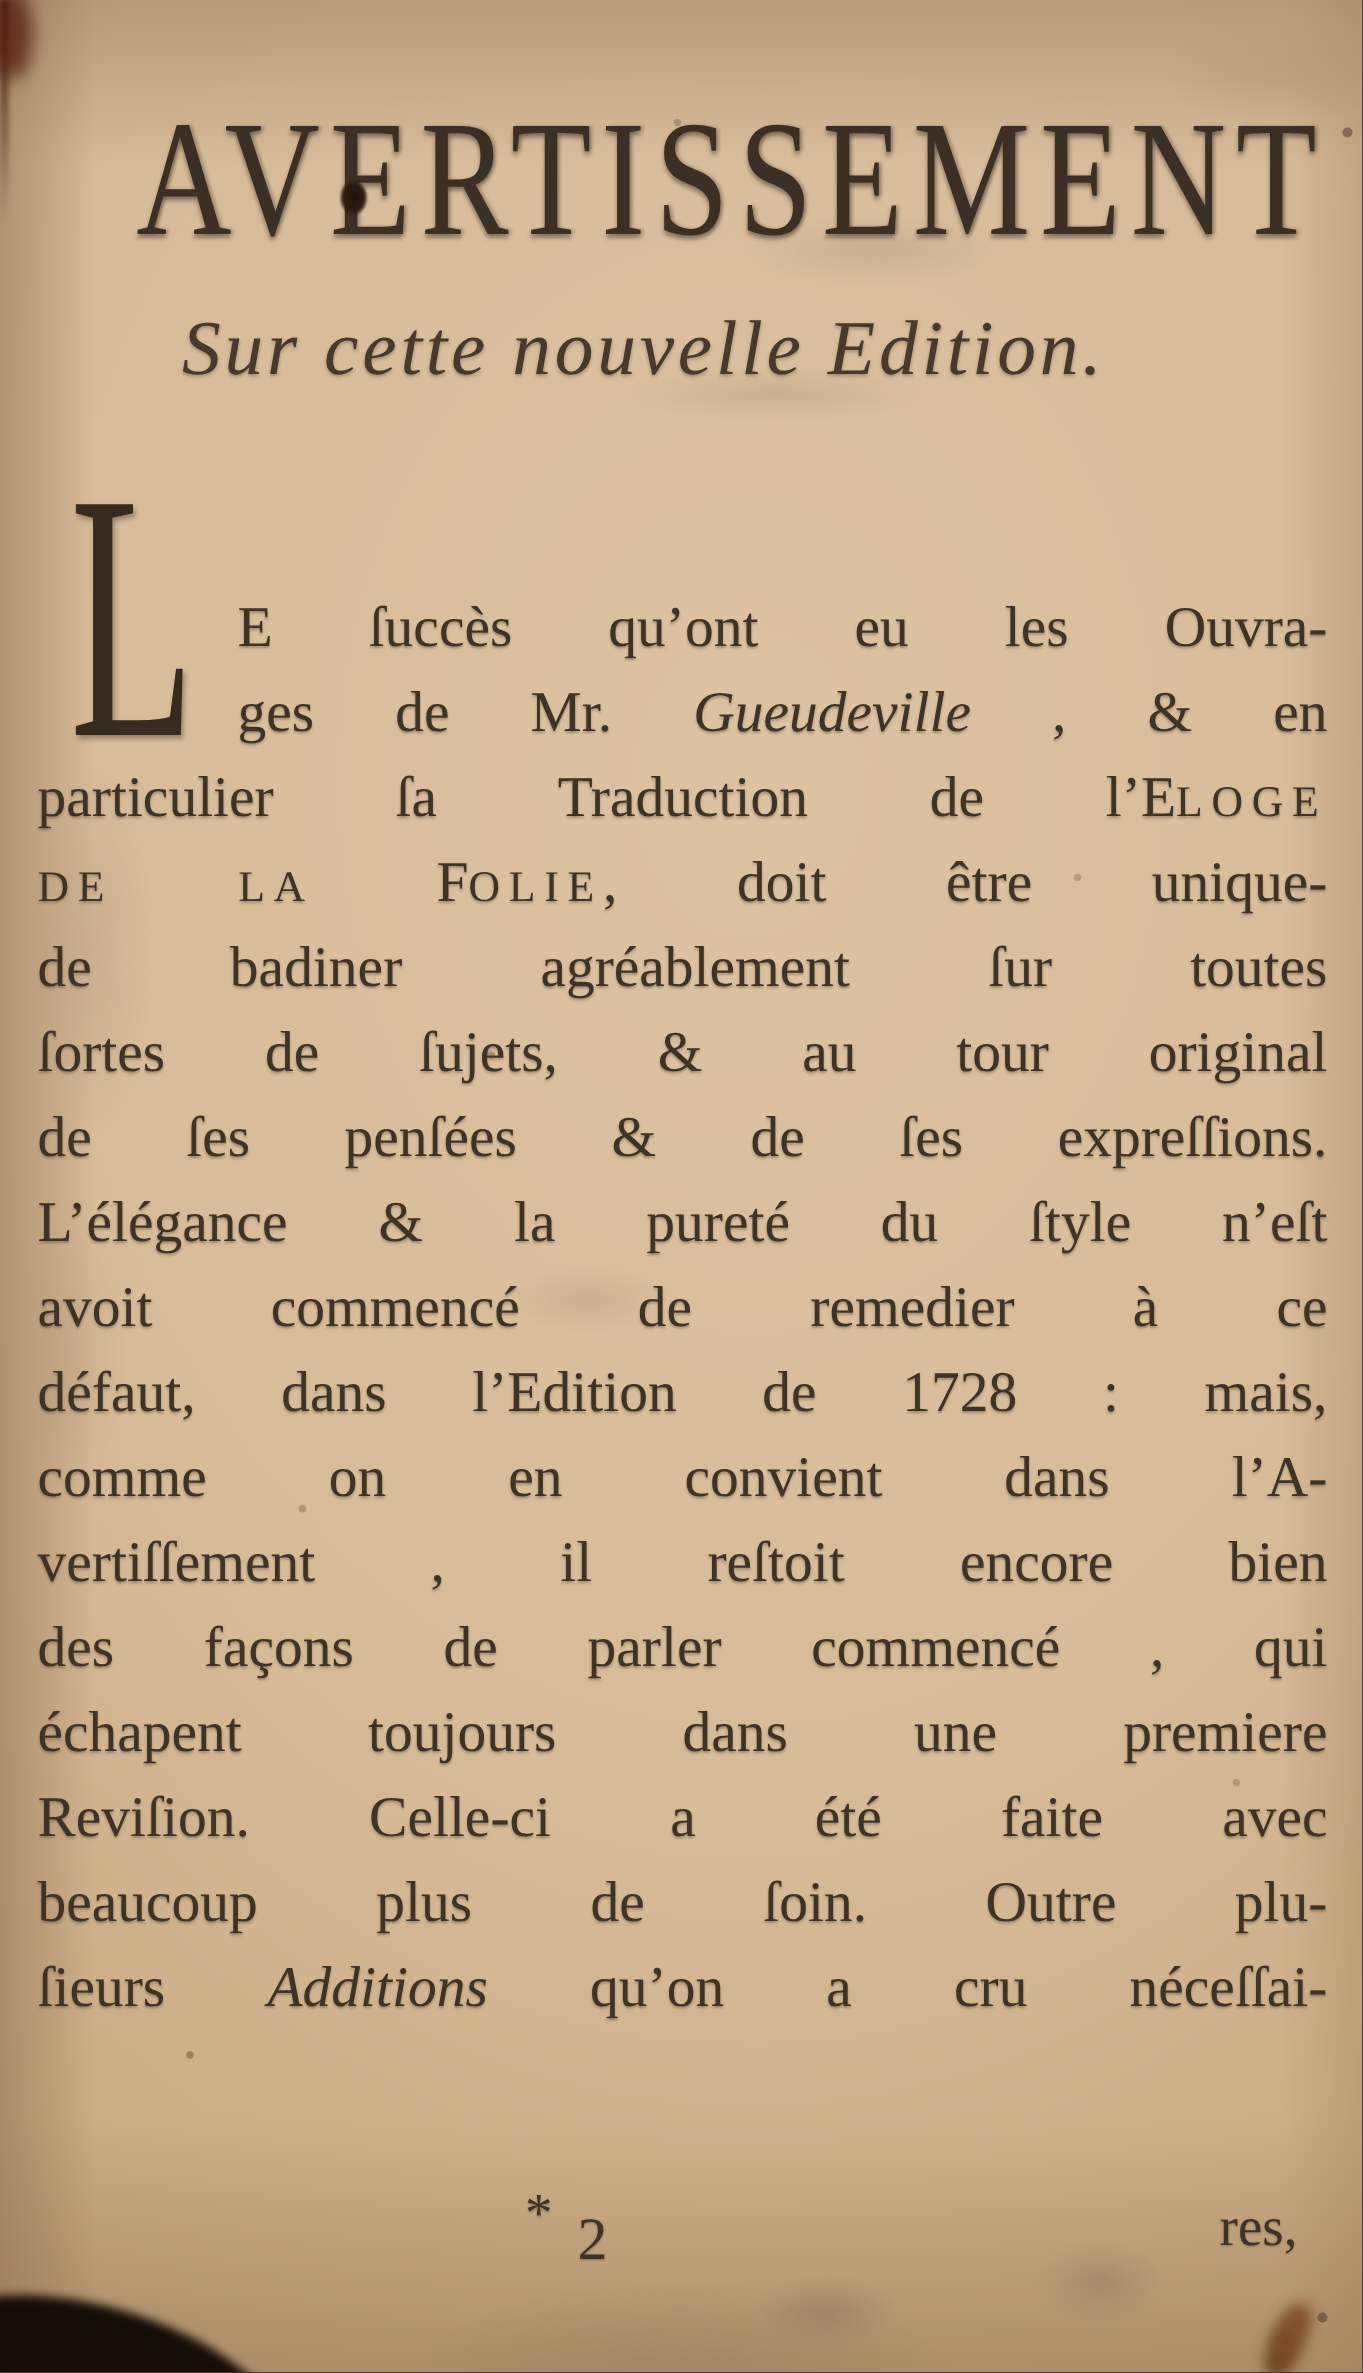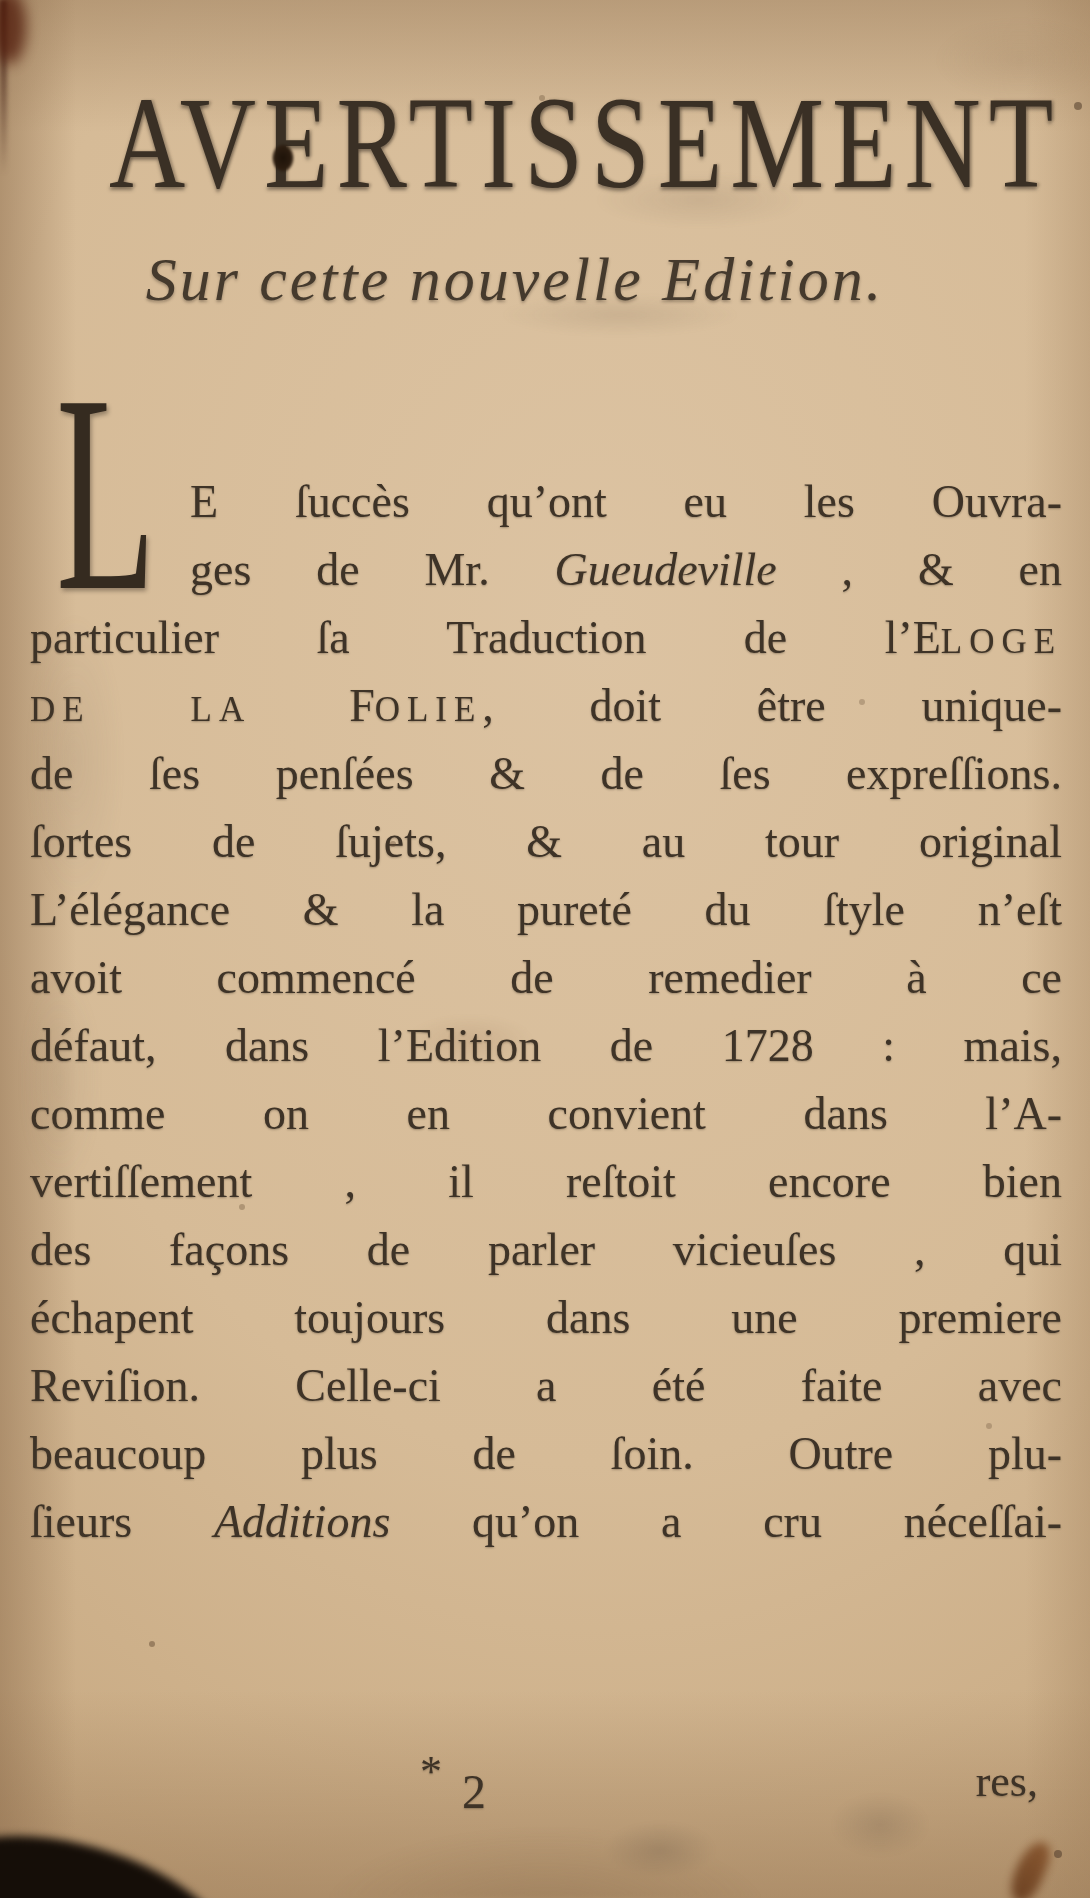--- a/index.html
+++ b/index.html
@@ -111,28 +111,29 @@
 
   <div class="subtitle">Sur cette nouvelle Edition.</div>
 
   <div class="dropcap">L</div>
 
   <div class="body">
       <div class="line indent"><span>E ſuccès qu’ont eu les Ouvra-</span></div>
       <div class="line indent"><span>ges de Mr. </span><span class="it">Gueudeville</span><span> , &amp; en</span></div>
       <div class="line"><span>particulier ſa Traduction de l’E</span><span class="sc">LOGE</span></div>
       <div class="line"><span class="sc">DE LA </span><span>F</span><span class="sc">OLIE</span><span>, doit être unique-</span></div>
+      <div class="line"><span>de badiner agréablement ſur toutes</span></div>
+      <div class="line"><span>ſortes de ſujets, &amp; au tour original</span></div>
       <div class="line"><span>de ſes penſées &amp; de ſes expreſſions.</span></div>
-      <div class="line"><span>ſortes de ſujets, &amp; au tour original</span></div>
       <div class="line"><span>L’élégance &amp; la pureté du ſtyle n’eſt</span></div>
       <div class="line"><span>avoit commencé de remedier à ce</span></div>
       <div class="line"><span>défaut, dans l’Edition de 1728 : mais,</span></div>
       <div class="line"><span>comme on en convient dans l’A-</span></div>
       <div class="line"><span>vertiſſement , il reſtoit encore bien</span></div>
-      <div class="line"><span>des façons de parler vicieuſes , qui</span></div>
+      <div class="line"><span>des façons de parler commencé , qui</span></div>
       <div class="line"><span>échapent toujours dans une premiere</span></div>
       <div class="line"><span>Reviſion. Celle-ci a été faite avec</span></div>
       <div class="line"><span>beaucoup plus de ſoin. Outre plu-</span></div>
       <div class="line"><span>ſieurs </span><span class="it">Additions</span><span> qu’on a cru néceſſai-</span></div>
     </div>
 
   <div class="sig">
     <span class="star">*</span><span class="num">2</span>
   </div>
   <div class="catchword">res,</div>

